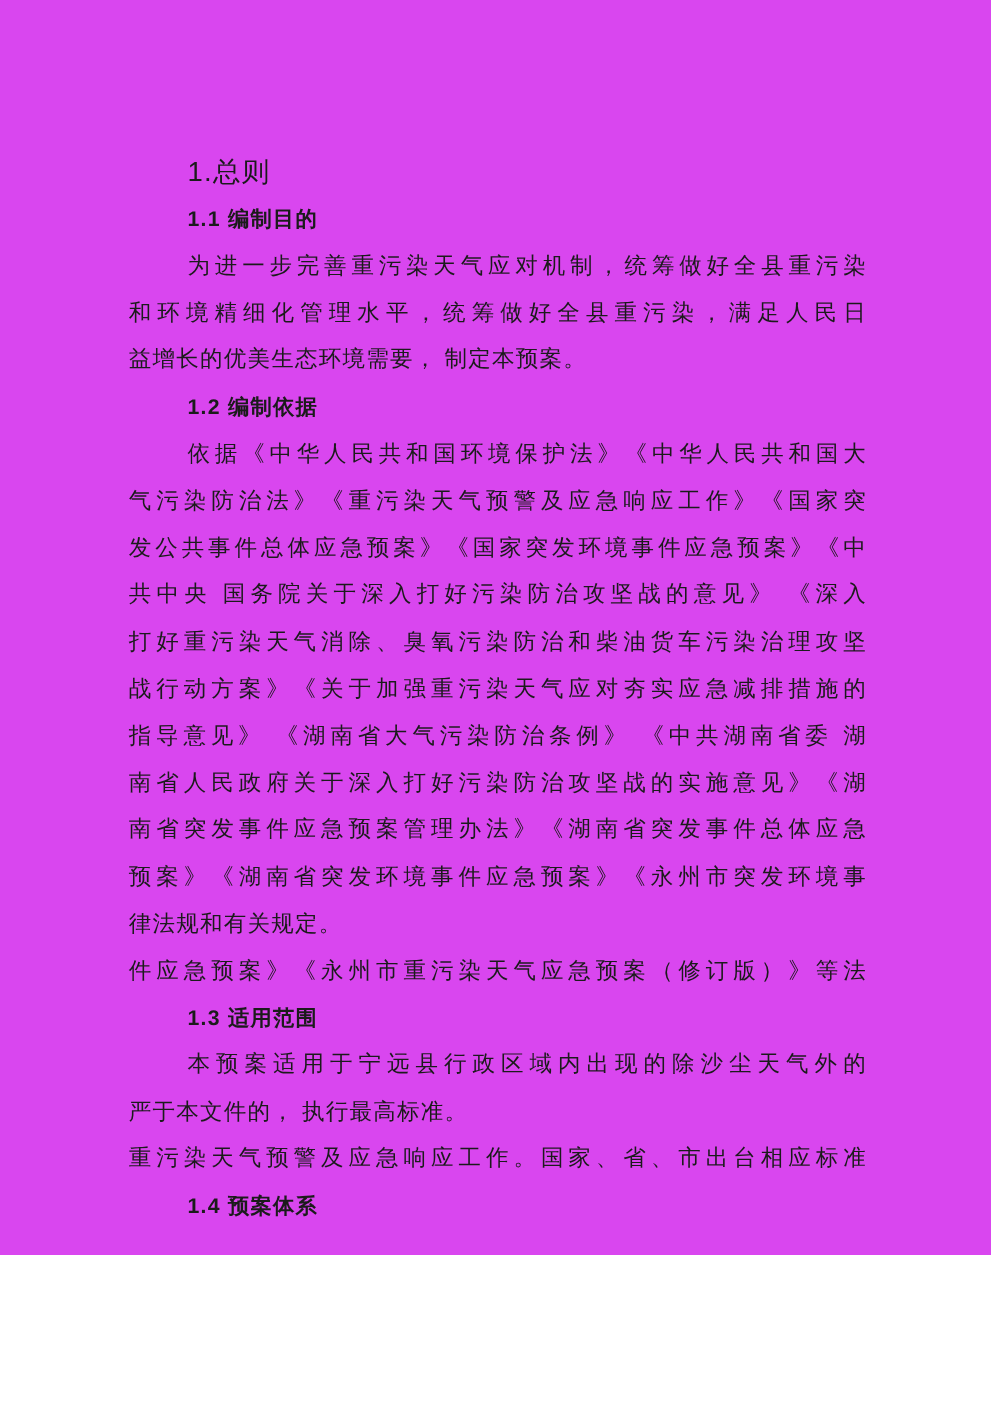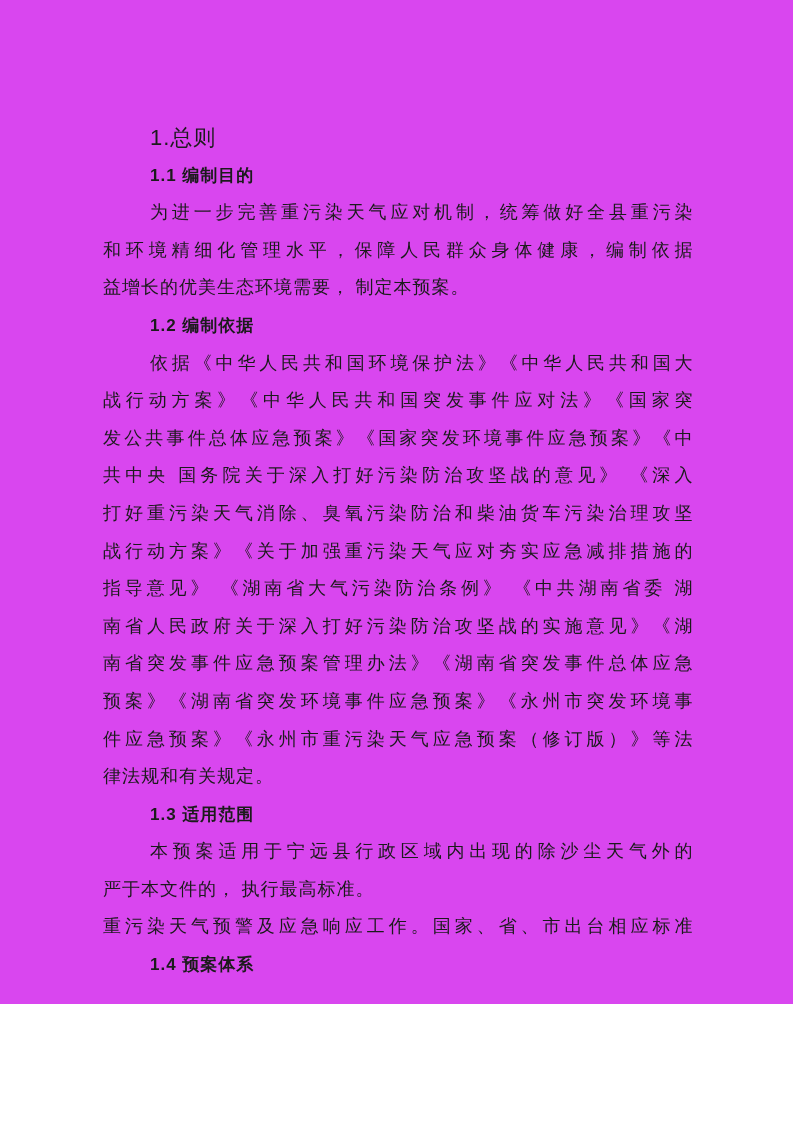--- a/index.html
+++ b/index.html
@@ -79,37 +79,37 @@
 </style>
 </head>
 <body>
 
 <div class="page">
   <div class="content">
       <div class="h1">1.总则</div>
       <div class="h2">1.1 编制目的</div>
       <div class="para">
         <div class="line first">为进一步完善重污染天气应对机制，统筹做好全县重污染</div>
-        <div class="line">和环境精细化管理水平，保障人民群众身体健康，编制依据</div>
+        <div class="line">和环境精细化管理水平，统筹做好全县重污染，满足人民日</div>
         <div class="line last">益增长的优美生态环境需要， 制定本预案。</div>
       </div>
       <div class="h2">1.2 编制依据</div>
       <div class="para">
         <div class="line first">依据《中华人民共和国环境保护法》《中华人民共和国大</div>
-        <div class="line">战行动方案》《中华人民共和国突发事件应对法》《国家突</div>
+        <div class="line">气污染防治法》《重污染天气预警及应急响应工作》《国家突</div>
         <div class="line">发公共事件总体应急预案》《国家突发环境事件应急预案》《中</div>
         <div class="line">共中央 国务院关于深入打好污染防治攻坚战的意见》 《深入</div>
         <div class="line">打好重污染天气消除、臭氧污染防治和柴油货车污染治理攻坚</div>
         <div class="line">战行动方案》《关于加强重污染天气应对夯实应急减排措施的</div>
         <div class="line">指导意见》 《湖南省大气污染防治条例》 《中共湖南省委 湖</div>
         <div class="line">南省人民政府关于深入打好污染防治攻坚战的实施意见》《湖</div>
         <div class="line">南省突发事件应急预案管理办法》《湖南省突发事件总体应急</div>
         <div class="line">预案》《湖南省突发环境事件应急预案》《永州市突发环境事</div>
+        <div class="line last">律法规和有关规定。</div>
         <div class="line">件应急预案》《永州市重污染天气应急预案（修订版）》等法</div>
-        <div class="line last">律法规和有关规定。</div>
       </div>
       <div class="h2">1.3 适用范围</div>
       <div class="para">
         <div class="line first">本预案适用于宁远县行政区域内出现的除沙尘天气外的</div>
         <div class="line last">严于本文件的， 执行最高标准。</div>
         <div class="line">重污染天气预警及应急响应工作。国家、省、市出台相应标准</div>
       </div>
       <div class="h2">1.4 预案体系</div>
     </div>
   <div class="page-number">4</div>

